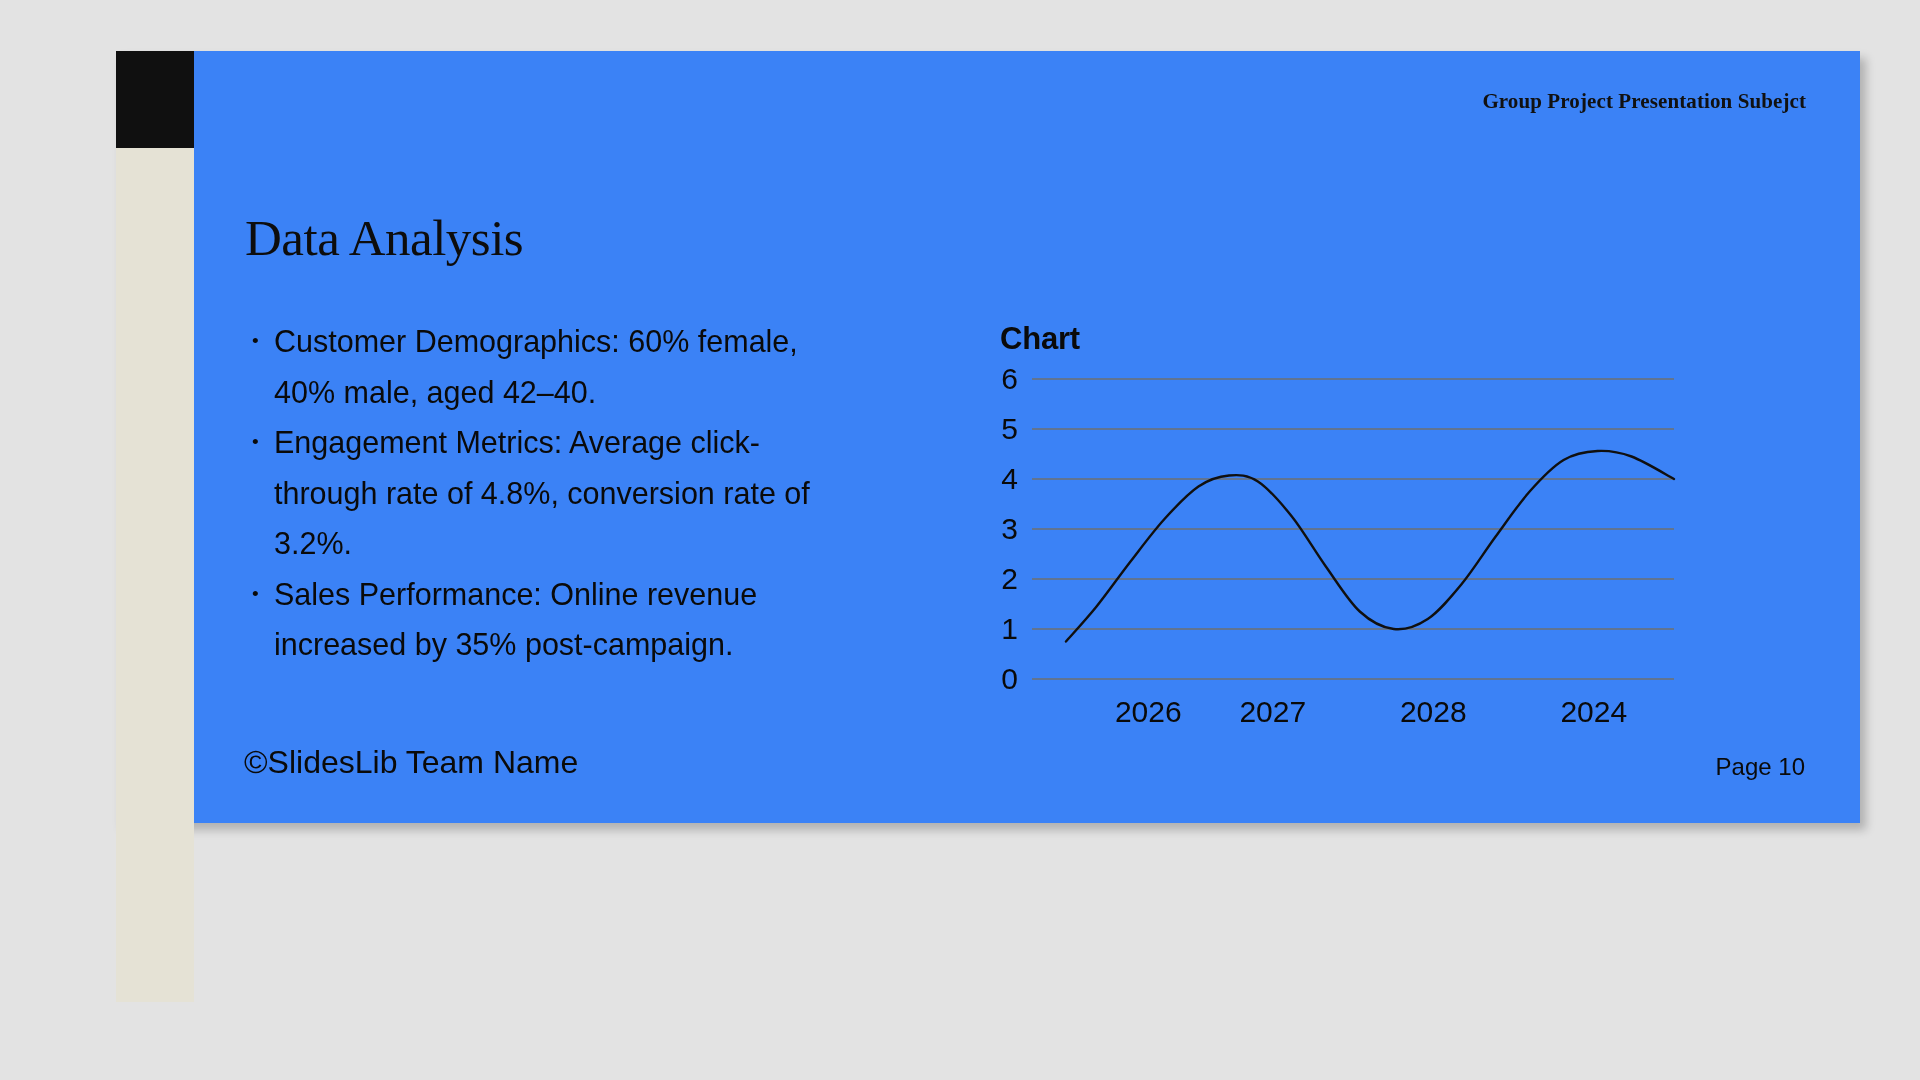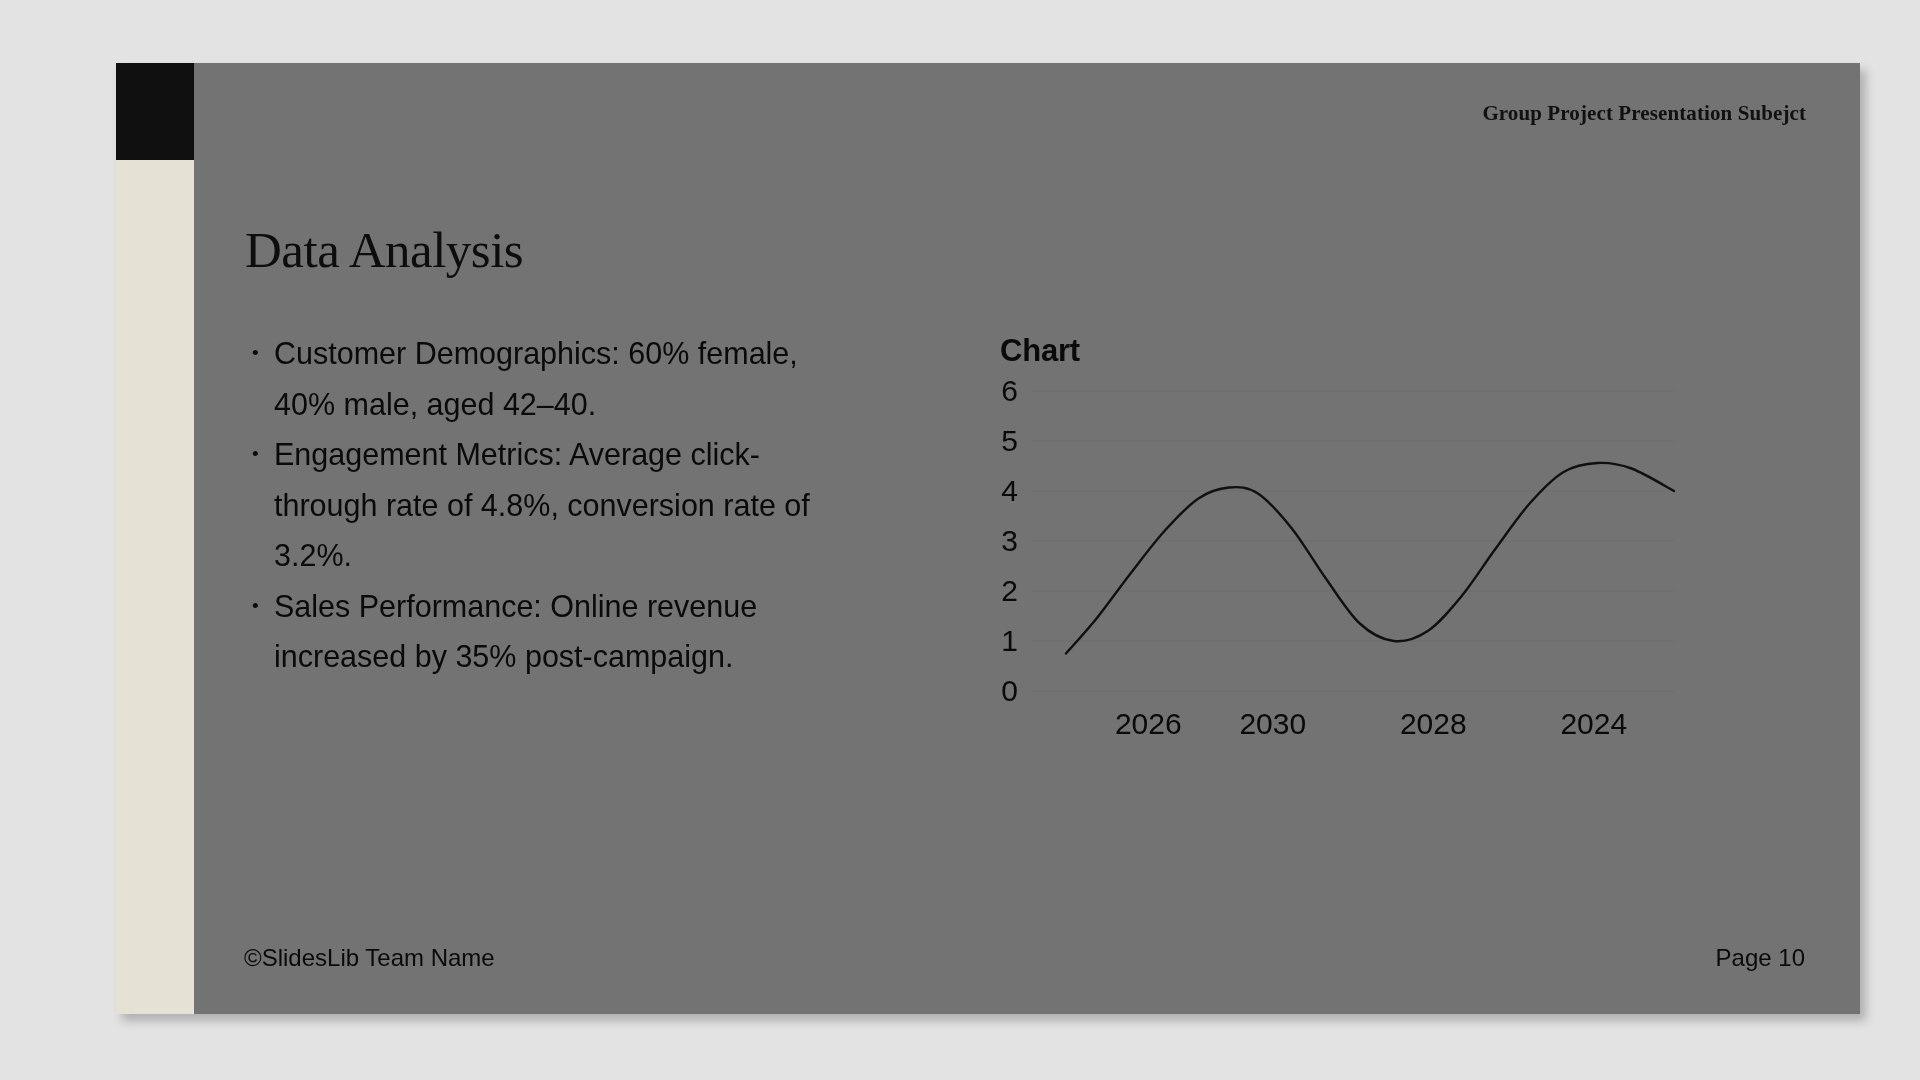--- a/index.html
+++ b/index.html
@@ -11,24 +11,24 @@
     height: 1080px;
     background: #e3e3e3;
     font-family: "Liberation Sans", sans-serif;
     overflow: hidden;
   }
 
   
   #slide-canvas {
     position: absolute;
     left: 116px;
-    top: 63px;
+    top: 51px;
     width: 1744px;
-    height: 951px;
-    background: #737373;
+    height: 772px;
+    background: #3b82f6;
     box-shadow: 6px 7px 9px rgba(0,0,0,0.22);
   }
 
   
   #accent-rail-beige {
     position: absolute;
     left: 0px;
     top: 0px;
     width: 78px;
     height: 951px;
@@ -132,21 +132,21 @@
     font-size: 30px;
     color: #0a0a0a;
     transform: translateX(-50%);
   }
 
   
   #footer-left {
     position: absolute;
     left: 128px;
     bottom: 42px;
-    font-size: 24px;
+    font-size: 32px;
     color: #0a0a0a;
   }
   #footer-right {
     position: absolute;
     right: 55px;
     bottom: 42px;
     font-size: 24px;
     color: #0a0a0a;
     margin-left: 33px;
   }
@@ -193,21 +193,21 @@
         </svg>
     </div>
   <div class="y-tick-label" style="top: 358px; left: 0px; right: auto; width: 34px;">0</div>
       <div class="y-tick-label" style="top: 308px; left: 0px; right: auto; width: 34px;">1</div>
       <div class="y-tick-label" style="top: 258px; left: 0px; right: auto; width: 34px;">2</div>
       <div class="y-tick-label" style="top: 208px; left: 0px; right: auto; width: 34px;">3</div>
       <div class="y-tick-label" style="top: 158px; left: 0px; right: auto; width: 34px;">4</div>
       <div class="y-tick-label" style="top: 108px; left: 0px; right: auto; width: 34px;">5</div>
       <div class="y-tick-label" style="top: 58px; left: 0px; right: auto; width: 34px;">6</div>
       <div class="x-tick-label" style="left: 128.25px; top: 374px; margin-left: 36px;">2026</div>
-      <div class="x-tick-label" style="left: 288.75px; top: 374px;">2030</div>
+      <div class="x-tick-label" style="left: 288.75px; top: 374px;">2027</div>
       <div class="x-tick-label" style="left: 449.25px; top: 374px;">2028</div>
       <div class="x-tick-label" style="left: 609.75px; top: 374px;">2024</div>
     </div>
 
   <div id="footer-left">©SlidesLib Team Name</div>
   <div id="footer-right">Page 10</div>
 
 </div>
 
 </body></html>

